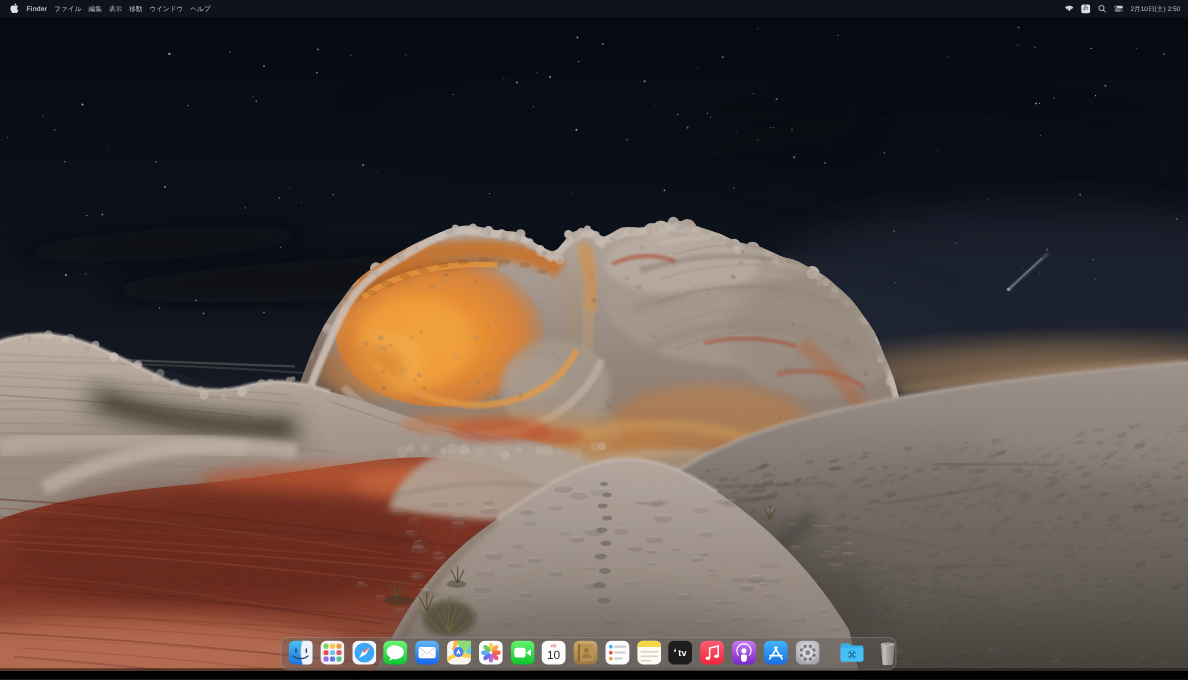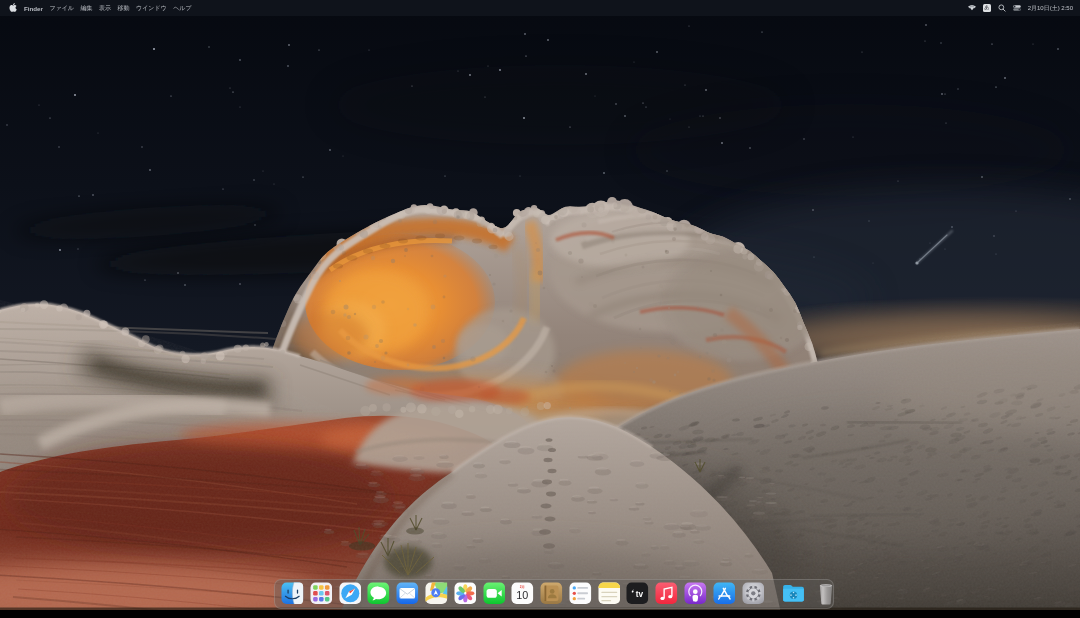--- a/index.html
+++ b/index.html
@@ -6,21 +6,21 @@
  #wp{position:absolute;left:0;top:0;filter:blur(0.4px);}
  #menubar{position:absolute;left:0;top:0;width:1080px;height:16px;background:rgba(18,22,31,0.78);
    display:flex;justify-content:space-between;align-items:center;color:#dde0e6;}
  .ml,.mr{display:flex;align-items:center;filter:blur(0.5px);opacity:0.95;}
  .apl{width:8px;height:9px;margin-left:9px;margin-top:-1px;}
  .mi{font-size:6px;margin-left:6.5px;letter-spacing:0;opacity:0.85;}
  .mi.b{font-weight:bold;font-size:6.2px;margin-left:7px;}
  .mr .st{width:8px;height:8px;margin-right:7px;}
  .ime{width:7.5px;height:7.5px;background:#e9ebee;color:#23262e;font-size:5.2px;line-height:7.5px;text-align:center;border-radius:1.6px;margin-right:7px;display:inline-block;}
  .dt{font-size:6px;margin-right:7px;white-space:nowrap;opacity:0.88;}
- #dock{position:absolute;left:274px;top:579px;width:560px;height:30px;background:rgba(95,92,90,0.42);
+ #dock{position:absolute;left:255px;top:579px;width:560px;height:30px;background:rgba(95,92,90,0.42);
    border:0.5px solid rgba(255,255,255,0.16);border-radius:7px;display:flex;align-items:center;padding:0 3px;box-sizing:border-box;}
  .di{width:22.6px;height:22.6px;margin:0 3.1px 1px 3.1px;flex:0 0 auto;display:block;}
  .df{width:25px;height:25px;margin-left:6px;margin-right:0;}
  .dt2{width:24px;height:24px;margin-left:8px;}
  .sep{width:1px;height:24px;background:rgba(30,25,22,0.55);margin:0 0 0 8px;}
 </style></head>
 <body>
 <div id="stage">
 
 <svg id="wp" width="1080" height="618" viewBox="0 0 1080 618">

